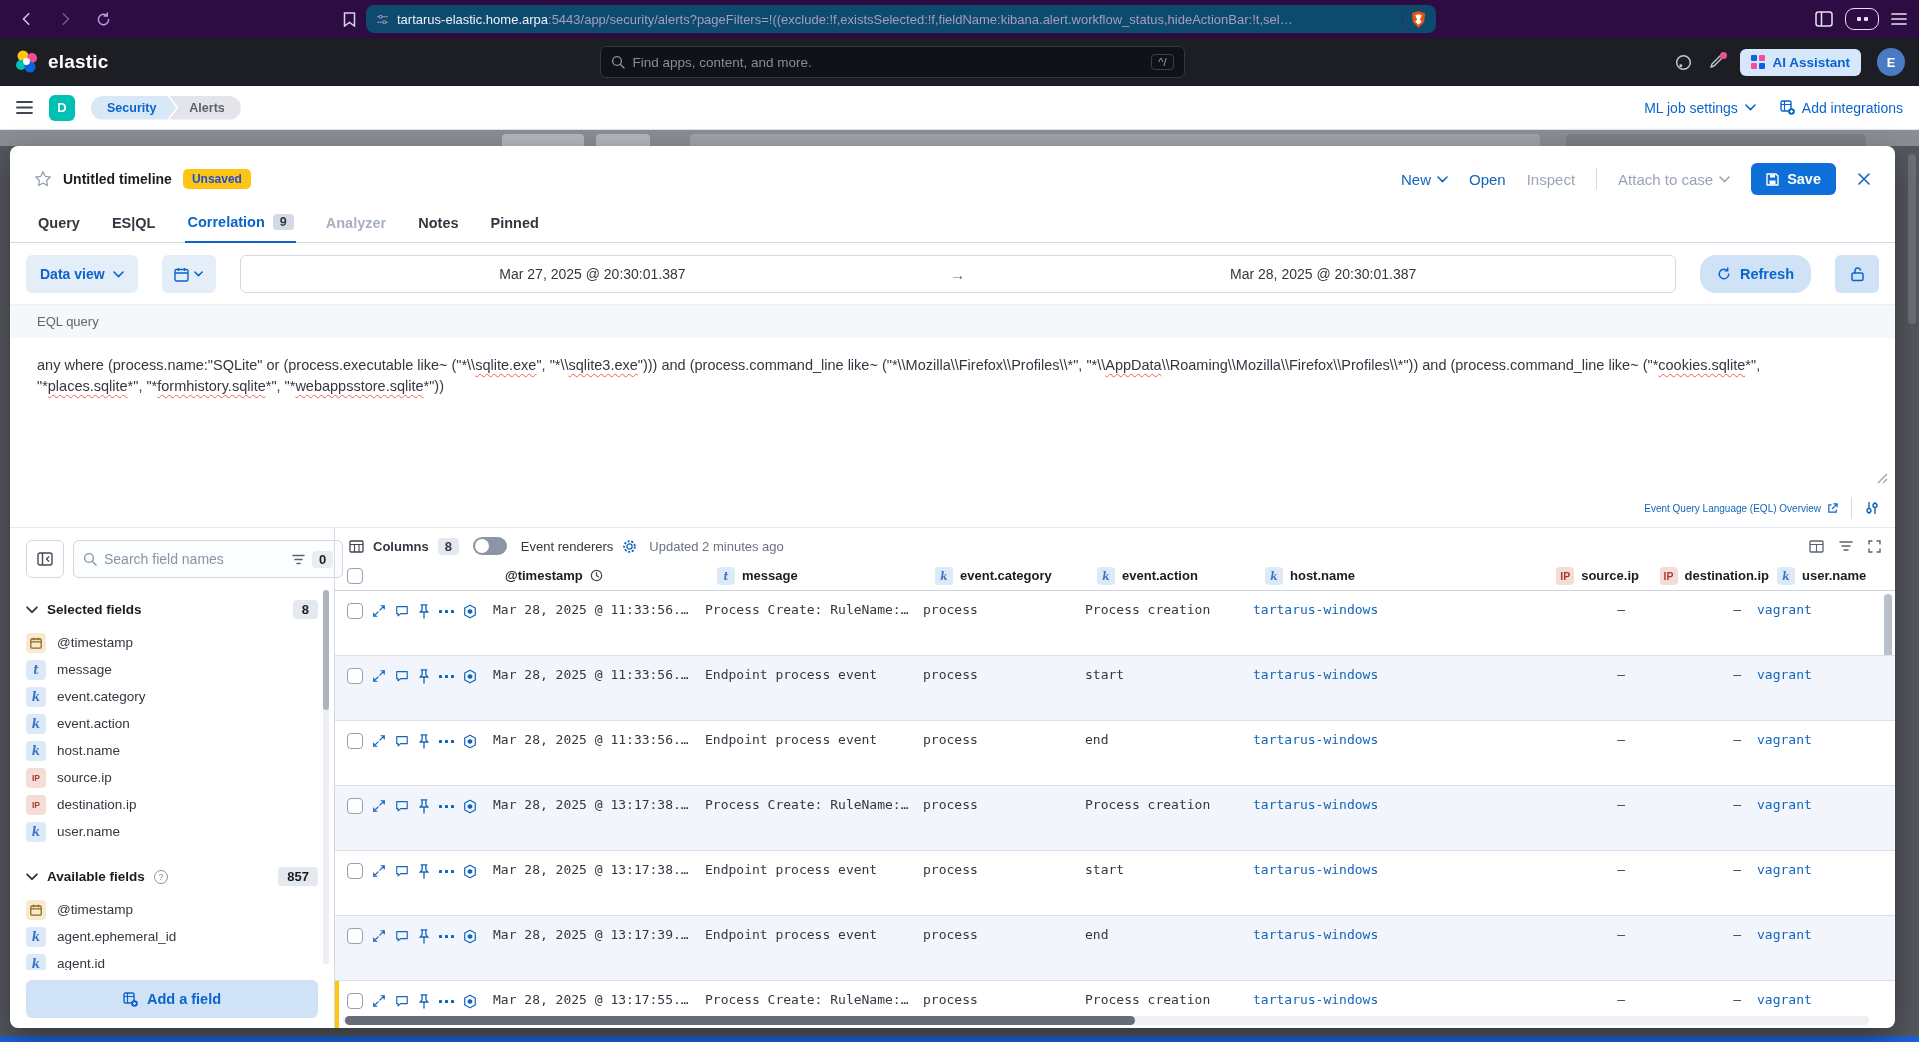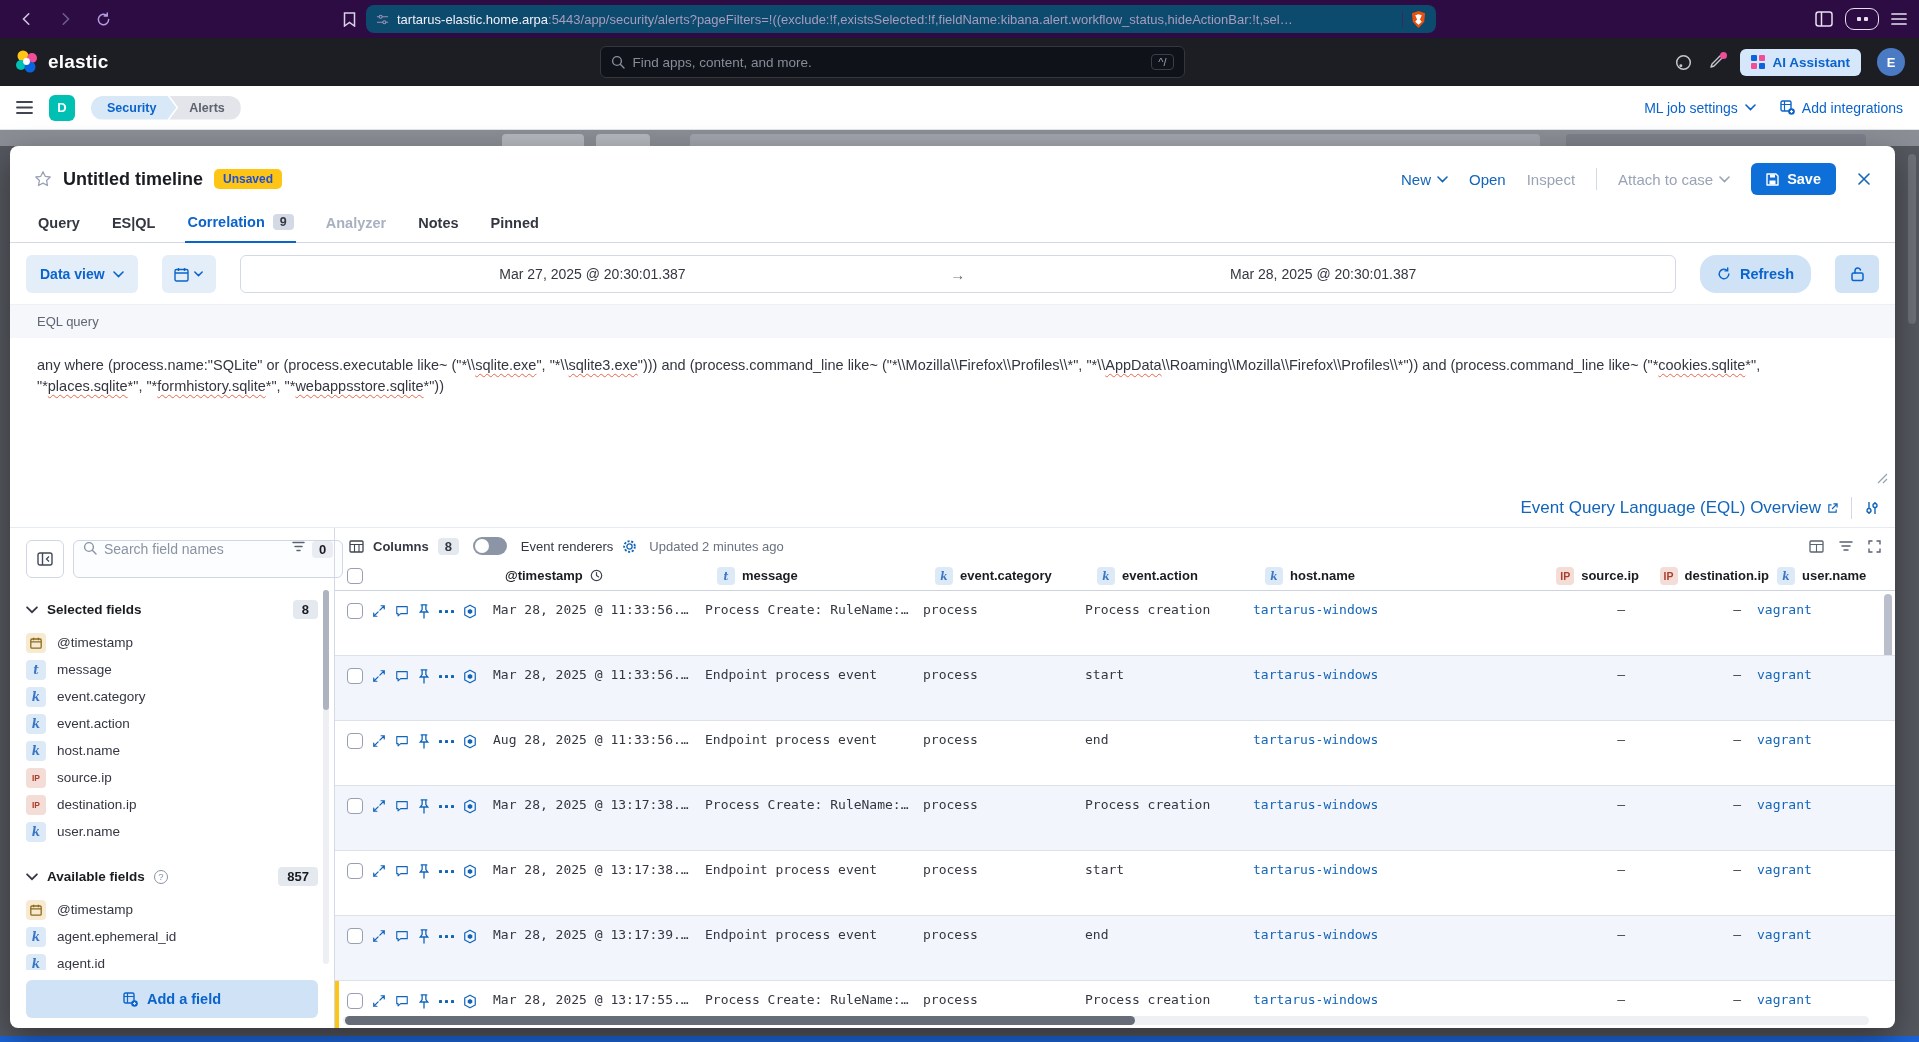--- a/index.html
+++ b/index.html
@@ -56,21 +56,21 @@
   .g2{left:596px;width:54px;background:#b4b7bd}
   .g3{left:690px;width:850px;background:#a1a4ac}
   .g4{left:1566px;width:300px;background:#7d808a}
   .page-scroll{position:absolute;right:3px;top:24px;width:8px;height:170px;background:#6e7178;border-radius:4px}
   .bottom-blue{position:absolute;left:0;right:0;bottom:0;height:6px;background:#1b64d8}
 
   
   .modal{position:absolute;left:10px;top:16px;width:1885px;height:882px;background:#fff;border-radius:8px;box-shadow:0 12px 34px rgba(0,0,0,.4);display:flex;flex-direction:column;overflow:hidden}
   .m-head{display:flex;align-items:center;gap:11px;padding:17px 24px 8px}
   .star{color:#98a2b3}
-  .m-title{font-size:18px;font-weight:700;color:#1a1c21}
+  .m-title{font-size:14px;font-weight:700;color:#1a1c21}
   .badge-unsaved{background:#fec514;color:#1d4ed8;font-size:12px;font-weight:600;padding:3px 9px;border-radius:5px}
   .m-actions{margin-left:auto;display:flex;align-items:center;gap:21px;font-size:15px}
   .alink{color:#1365ba;display:flex;align-items:center;gap:6px}
   .alink.off{color:#9aa3b5}
   .vdiv{width:1px;height:22px;background:#d3dae6}
   .btn-save{display:flex;align-items:center;gap:8px;background:#0e6fd8;color:#fff;font-weight:600;font-size:14.5px;border-radius:6px;padding:8px 15px}
   .xclose{color:#1365ba}
 
   .m-tabs{display:flex;gap:28px;padding:2px 26px 0;border-bottom:1px solid #d3dae6}
   .tab{padding:9px 2px 11px;font-size:14.5px;font-weight:700;color:#343741;display:flex;align-items:center;gap:8px}
@@ -84,30 +84,30 @@
   .datebar{flex:1;height:38px;border:1px solid #d3dae6;border-radius:6px;background:#fff;display:flex;align-items:center;font-size:14px;color:#343741}
   .datehalf{flex:1;text-align:center}
   .date-arrow{color:#69707d;padding:0 6px;font-size:15px}
   .btn-refresh{height:38px;background:#cfe2f6;border-radius:16px;color:#0b64cc;font-weight:700;font-size:14.5px;display:flex;align-items:center;gap:9px;padding:0 17px}
   .btn-lock{height:38px;width:44px;background:#cfe2f6;border-radius:6px;display:flex;align-items:center;justify-content:center;color:#0b64cc}
 
   .eql-label-row{background:#f5f7fb;border-top:1px solid #edf0f5;padding:9px 27px;font-size:13px;color:#5d6673}
   .eql-body{position:relative;height:151px;padding:17px 27px;font-size:14.5px;line-height:21px;color:#343741;background:#fff}
   .sq{text-decoration:underline wavy #e7664c;text-underline-offset:3px;text-decoration-thickness:1px}
   .resizer{position:absolute;right:7px;bottom:5px;color:#98a2b3}
-  .eql-foot{display:flex;align-items:center;justify-content:flex-end;gap:13px;padding:8px 16px;border-bottom:1px solid #e6eaf1;font-size:17px}
+  .eql-foot{display:flex;align-items:center;justify-content:flex-end;gap:13px;padding:8px 16px;border-bottom:1px solid #e6eaf1;font-size:10px}
   .eql-link{color:#1365ba;display:flex;align-items:center;gap:6px}
   .sliders-ic{color:#1365ba}
 
   
   .m-bottom{flex:1;display:flex;min-height:0}
   .sidebar{width:324px;display:flex;flex-direction:column;padding:12px 0 10px 16px;position:relative}
   .sb-top{display:flex;gap:9px;align-items:center;margin-bottom:12px;padding-right:16px}
   .btn-collapse{width:38px;height:38px;border:1px solid #d0d7e2;border-radius:6px;background:#fff;display:flex;align-items:center;justify-content:center;color:#424a57;flex:0 0 auto}
-  .sb-search{flex:1;height:38px;border:1px solid #d0d7e2;border-radius:6px;background:#fcfdfe;display:flex;align-items:flex-start;gap:7px;padding:0 9px;color:#80899a}
+  .sb-search{flex:1;height:38px;border:1px solid #d0d7e2;border-radius:6px;background:#fcfdfe;display:flex;align-items:center;gap:7px;padding:0 9px;color:#80899a}
   .sb-search input{flex:1;min-width:0;border:0;outline:0;background:transparent;font-size:14px;color:#343741;font-family:"Liberation Sans",sans-serif}
   .sb-search input::placeholder{color:#8b93a3}
   .filter-ic{color:#5a6370}
   .badge-zero{background:#e9ecf2;border-radius:4px;padding:1px 7px;font-size:13px;font-weight:700;color:#1a1c21}
   .sb-list{flex:1;overflow:hidden;padding-right:16px}
   .sb-sec{display:flex;align-items:center;gap:9px;font-size:13.5px;font-weight:700;color:#1a1c21;margin:10px 0}
   .sb-sec .q{width:14px;height:14px;border:1px solid #8a93a3;border-radius:50%;color:#8a93a3;font-size:9.5px;display:flex;align-items:center;justify-content:center;font-weight:400}
   .sec-badge{margin-left:auto;background:#e4e8ef;border-radius:4px;padding:2px 9px;font-size:13px;font-weight:600;color:#1a1c21}
   .f-row{display:flex;align-items:center;gap:11px;height:27px;font-size:13.5px;color:#343741}
   .chip{width:20px;height:20px;border-radius:4px;display:flex;align-items:center;justify-content:center;flex:0 0 auto}
@@ -716,21 +716,21 @@
                     <rect x="12.8" y="1" width="3.2" height="3.2" rx=".6" fill="currentColor"></rect>
                   </svg>
                 </span>
                 <span>
                   <svg width="14" height="15" viewBox="0 0 16 17">
                     <path d="M8 1.3l6 3.3v7.8l-6 3.3-6-3.3V4.6z" fill="none" stroke="currentColor" stroke-width="1.4" stroke-linejoin="round"></path>
                     <path d="M8 5.6l2.6 1.4v3L8 11.4 5.4 10V7z" fill="currentColor"></path>
                   </svg>
                 </span>
               </span>
-              <span class="cell c-ts">Aug 28, 2025 @ 11:33:56.307</span>
+              <span class="cell c-ts">Mar 28, 2025 @ 11:33:56.307</span>
               <span class="cell c-msg">Endpoint process event</span>
               <span class="cell c-cat">process</span>
               <span class="cell c-act">end</span>
               <span class="cell c-host"><span class="lk">tartarus-windows</span></span>
               <span class="cell c-src num">—</span>
               <span class="cell c-dst num">—</span>
               <span class="cell c-user"><span class="lk">vagrant</span></span>
             </div>
             <div class="t-row stripe">
               <span class="r-ctrl">

